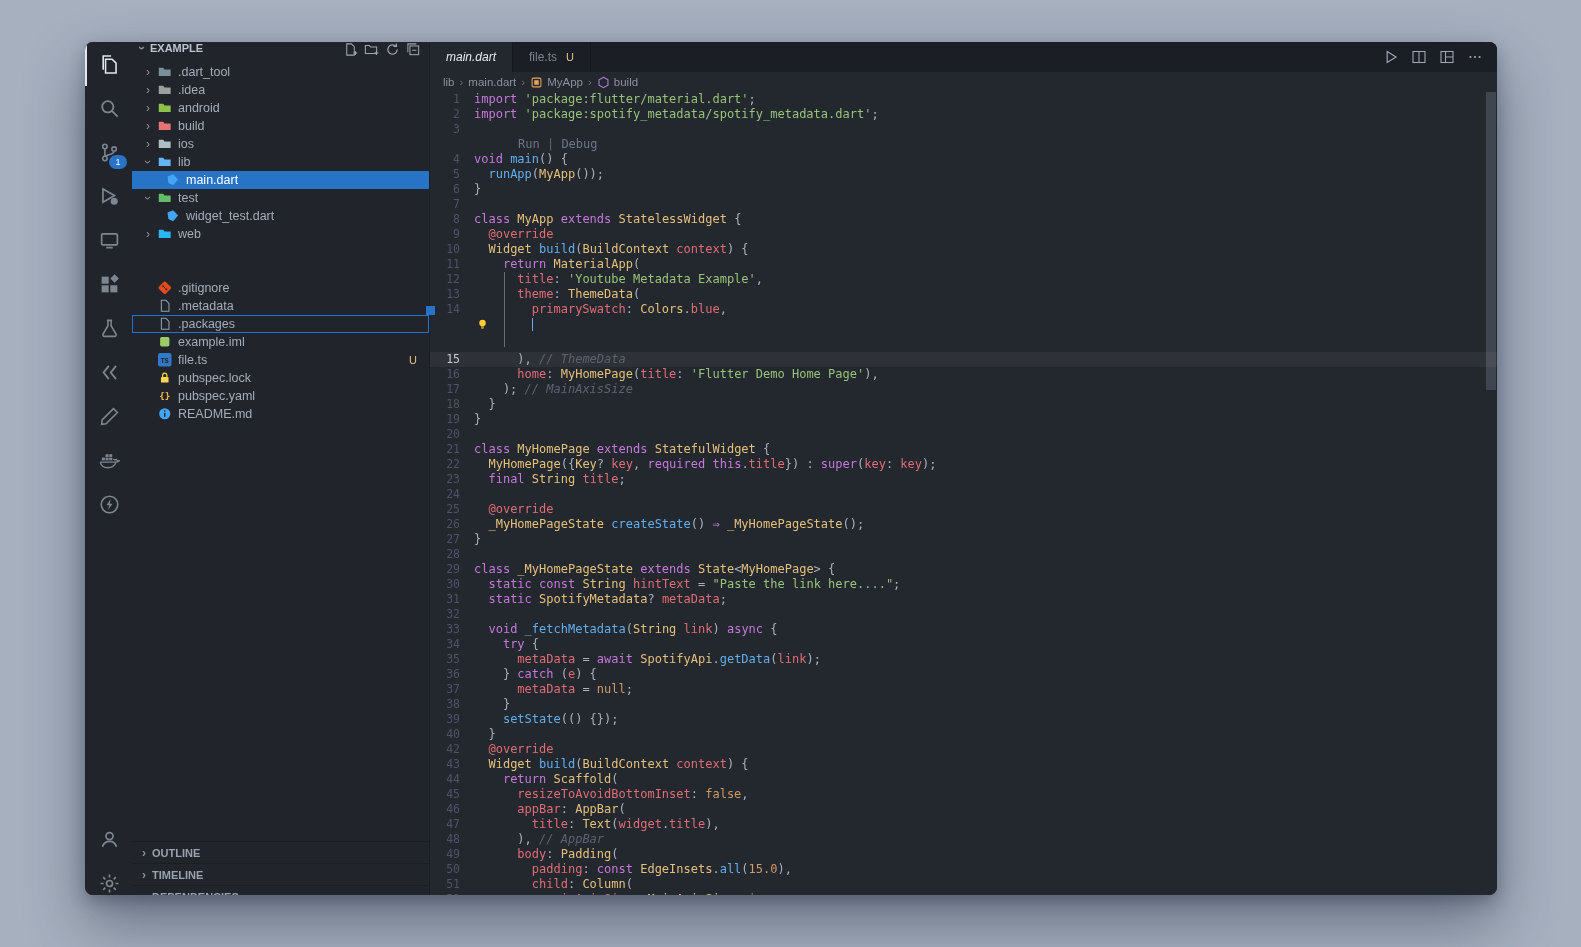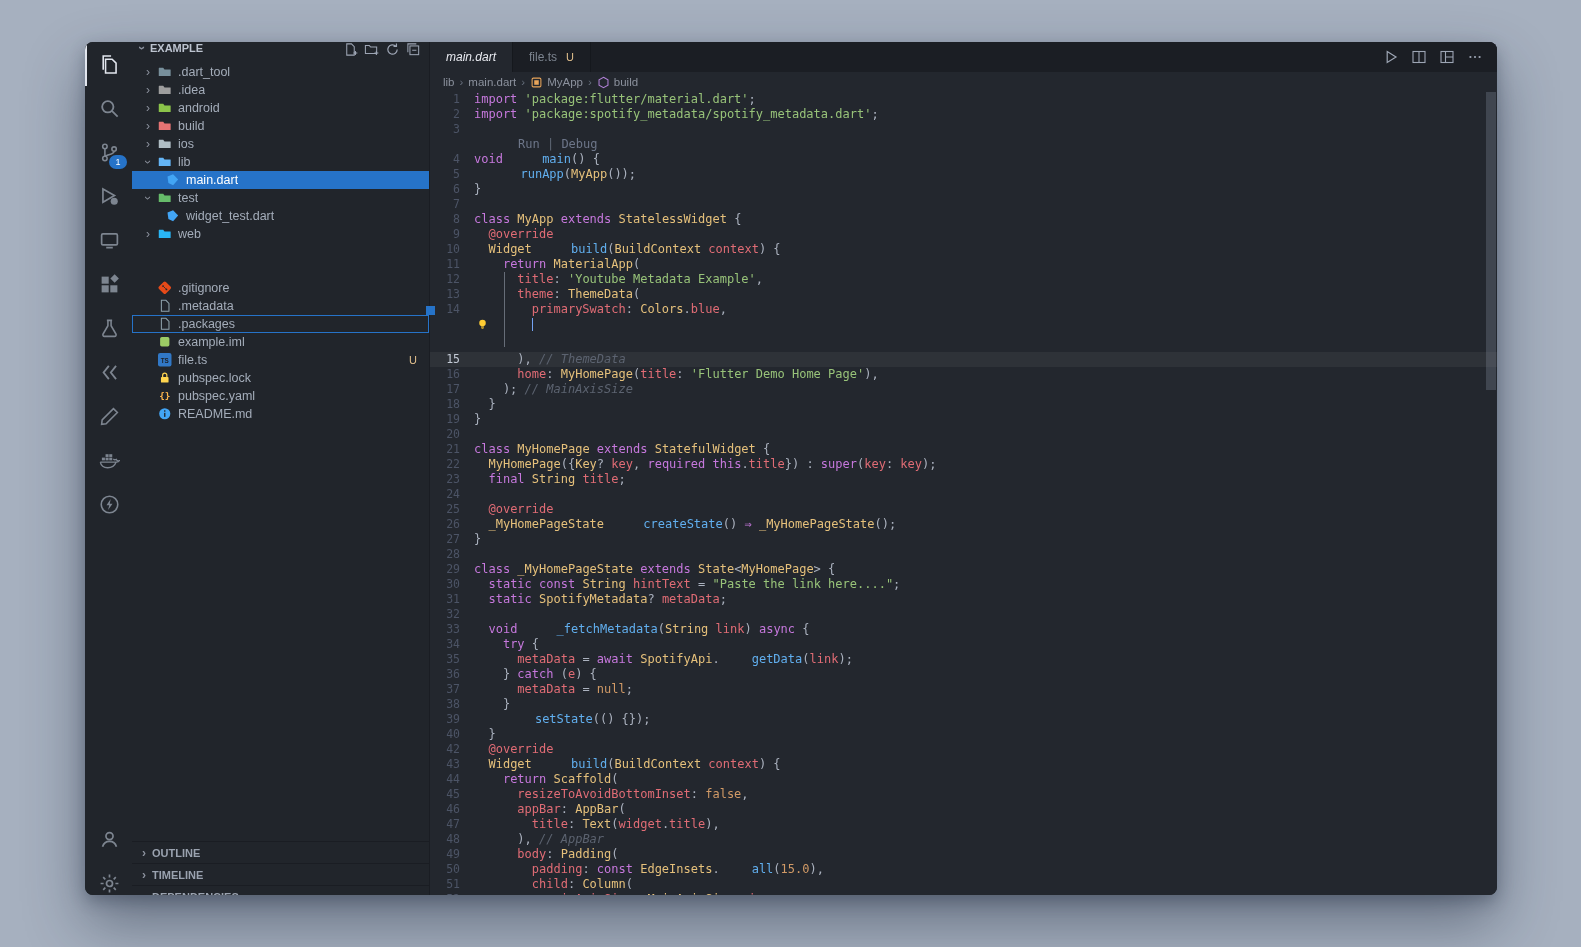--- a/index.html
+++ b/index.html
@@ -69,21 +69,21 @@
 
   .code-wrap{position:relative;flex:1;overflow:hidden;}
   .code-lines{position:relative;font-family:"DejaVu Sans Mono",monospace;font-size:12px;line-height:15px;}
   .cl{height:15px;display:flex;align-items:center;white-space:pre;}
   .cl.active{background:rgba(255,255,255,.05);margin-top:35px;}
   .ln{width:30px;flex:none;text-align:right;color:#4c5466;margin-right:14px;font-size:11.5px;}
   .cl.active .ln{color:#c3cad6;}
   .ct{white-space:pre;color:#abb2bf;}
   .tk-k{color:#c678dd;}
   .tk-t{color:#e5c07b;}
-  .tk-f{color:#61afef;margin-left:32px;}
+  .tk-f{color:#61afef;}
   .tk-s{color:#98c379;}
   .tk-v{color:#e06c75;}
   .tk-n{color:#d19a66;}
   .tk-c{color:#5c6370;font-style:italic;}
   .tk-p{color:#abb2bf;}
   .lens-row .lens{color:#5f6775;font-size:12px;padding-left:44px;}
   .lens a{color:#6d7689;text-decoration:none;cursor:pointer;}
   .guide{position:absolute;width:1px;background:rgba(185,195,210,.45);}
   .bulb{position:absolute;width:13px;height:13px;cursor:pointer;}
   .bulb svg{width:13px;height:13px;}

